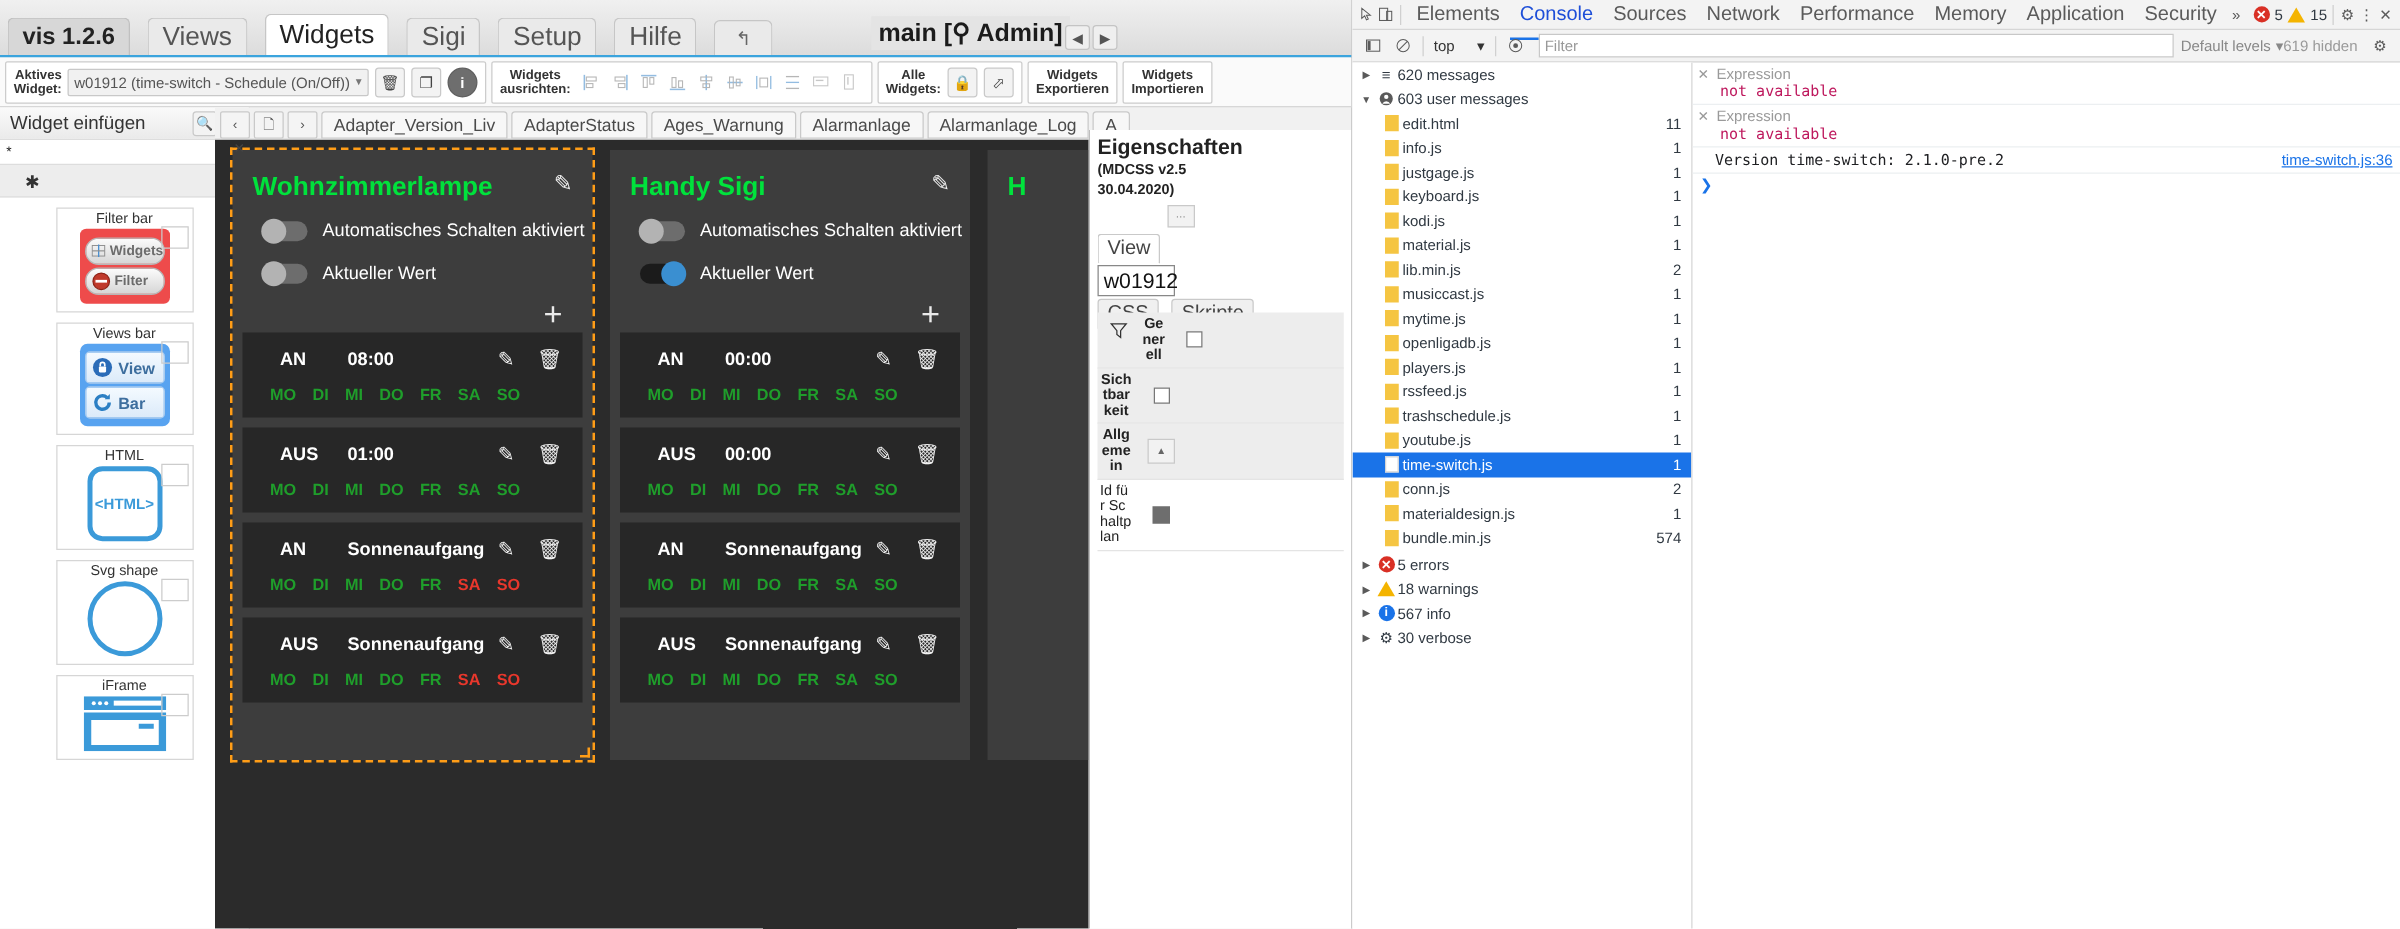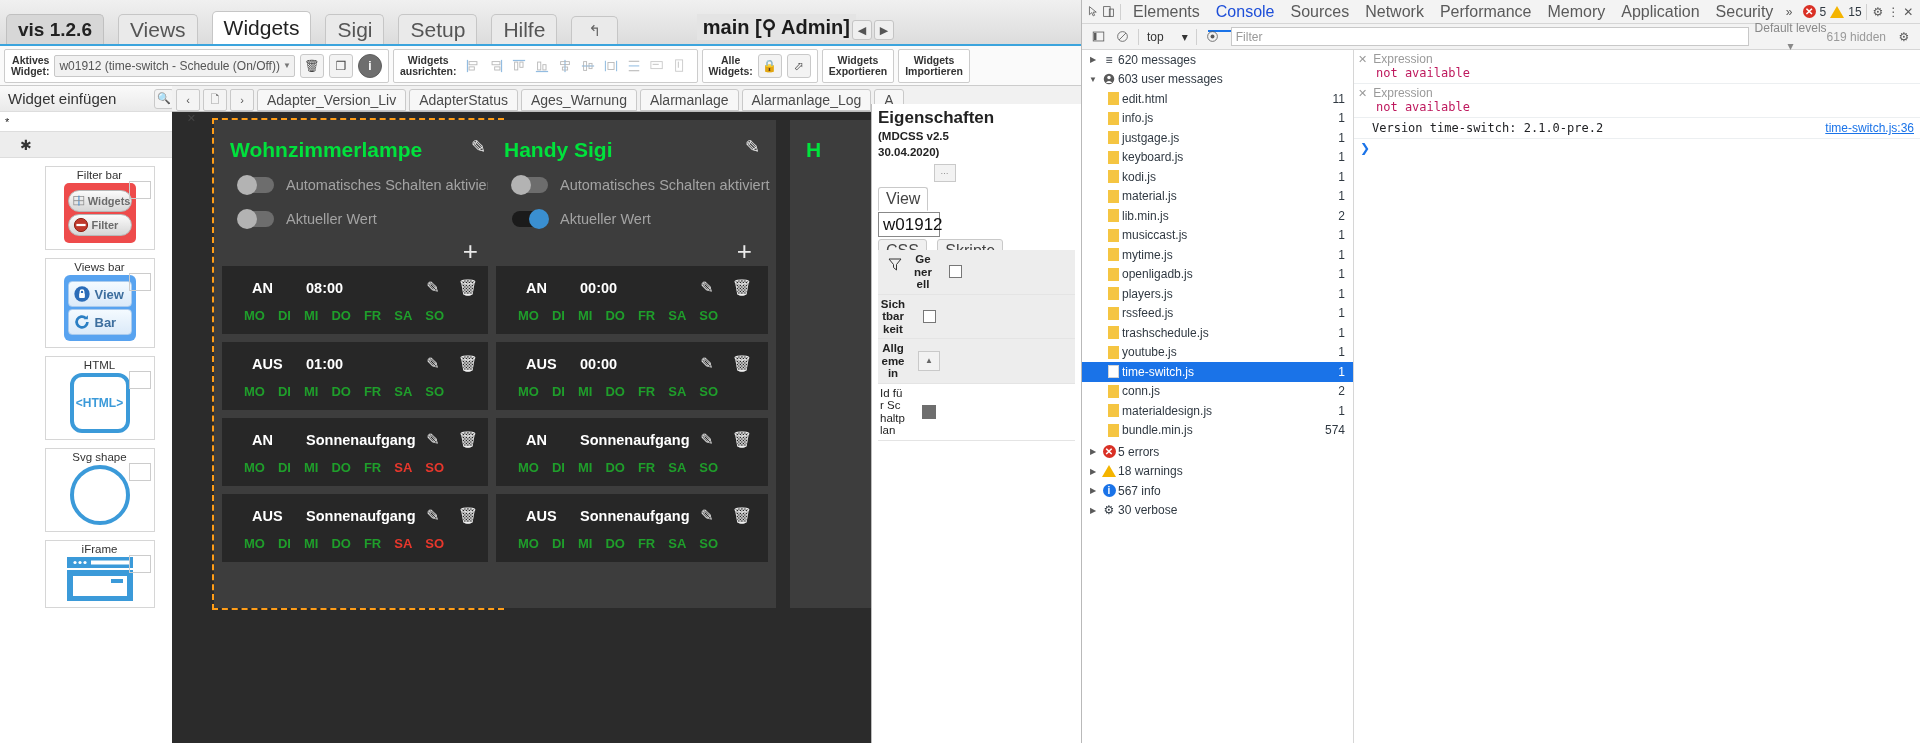--- a/index.html
+++ b/index.html
@@ -190,21 +190,21 @@
     position: absolute; right: 16px; top: 16px;
     font-size: 18px; color: #f2f2f2;
   }
   .ts-toggle-row { display:flex; align-items:center; gap:12px; padding: 9px 0 9px 24px; }
   .sw { width: 36px; height: 16px; border-radius: 8px; position: relative; }
   .sw.off { background:#6d6d6d; }
   .sw.on { background:#1b1b1b; }
   .sw .knob { position:absolute; top:-2px; width:20px;height:20px;border-radius:50%; }
   .sw.off .knob { left:-1px; background:#b3b3b3; }
   .sw.on .knob { right:-1px; background:#3a8fd1; }
-  .ts-toggle-label { font-size:14.5px; color:#a3a3a3; }
+  .ts-toggle-label { font-size:14.5px; color:#ffffff; }
   .ts-plus { position:absolute; right:24px; font-size: 26px; color:#eaeaea; line-height:1; }
 
   .ts-rows { position:absolute; left:8px; right:8px; }
   .ts-row {
     background: #272727; height: 68px; margin-bottom: 8px; position: relative;
   }
   .ts-row .mode {
     position:absolute; left: 30px; top: 14px;
     font-size: 14.5px; font-weight: bold; color: #fff;
   }
@@ -277,21 +277,21 @@
   .tri-warn { width:0;height:0;border-left:7px solid transparent;border-right:7px solid transparent;
     border-bottom:12px solid #f4b400; position:relative; }
   .dt-filterbar {
     height: 26px; display:flex; align-items:center; gap: 0;
     border-bottom: 1px solid #d6d6d6; background: #f3f3f3; padding: 0 4px;
   }
   .ctx-select { display:flex; align-items:center; gap: 18px; font-size:12px; color:#333;
     padding: 0 4px; }
   .filter-input { flex: 1; height: 19px; border: 1px solid #c8c8c8; background:#fff;
     margin: 0 6px; font-size: 12px; color: #999; display:flex; align-items:center; padding-left:4px;}
-  .levels { font-size:12px; color:#888; display:flex; align-items:center; gap:4px;flex-direction:column; }
+  .levels { font-size:12px; color:#888; display:flex; align-items:center; gap:4px; }
   .hidden-count { font-size:12px; color:#9a9a9a; margin-left:auto; padding-right:6px; }
 
   .dt-body { position:absolute; left:0; top:50px; right:0; bottom:0; display:flex; }
   .sidebar-msgs { width: 272px; border-right: 1px solid #d6d6d6; overflow:hidden; background:#fff; }
   .msg-row { height: 19.5px; display:flex; align-items:center; font-size:12px; color:#303942;
     padding-left: 4px; }
   .msg-row .tw { width: 14px; font-size: 8px; color:#5a5a5a; display:flex; align-items:center; justify-content:center;}
   .msg-row .gi { width: 18px; display:flex; align-items:center; justify-content:center; }
   .msg-row .lbl { flex: 1; }
   .msg-row .cnt { padding-right: 8px; color:#303942; }
@@ -523,21 +523,21 @@
       <div class="vtab">Adapter_Version_Liv</div>
       <div class="vtab">AdapterStatus</div>
       <div class="vtab">Ages_Warnung</div>
       <div class="vtab">Alarmanlage</div>
       <div class="vtab">Alarmanlage_Log</div>
       <div class="vtab">A</div>
     </div>
 
     <div class="canvas">
 
-      <div class="ts-widget selected" style="left:14px;margin-left:28px;">
+      <div class="ts-widget selected" style="left:14px;">
         <div class="ts-title">Wohnzimmerlampe</div>
         <div class="ts-edit-pen">✎</div>
 
         <div class="ts-toggle-row">
           <div class="sw off">
               <div class="knob"></div>
             </div>
           <div class="ts-toggle-label">Automatisches Schalten aktiviert</div>
         </div>
         <div class="ts-toggle-row">

